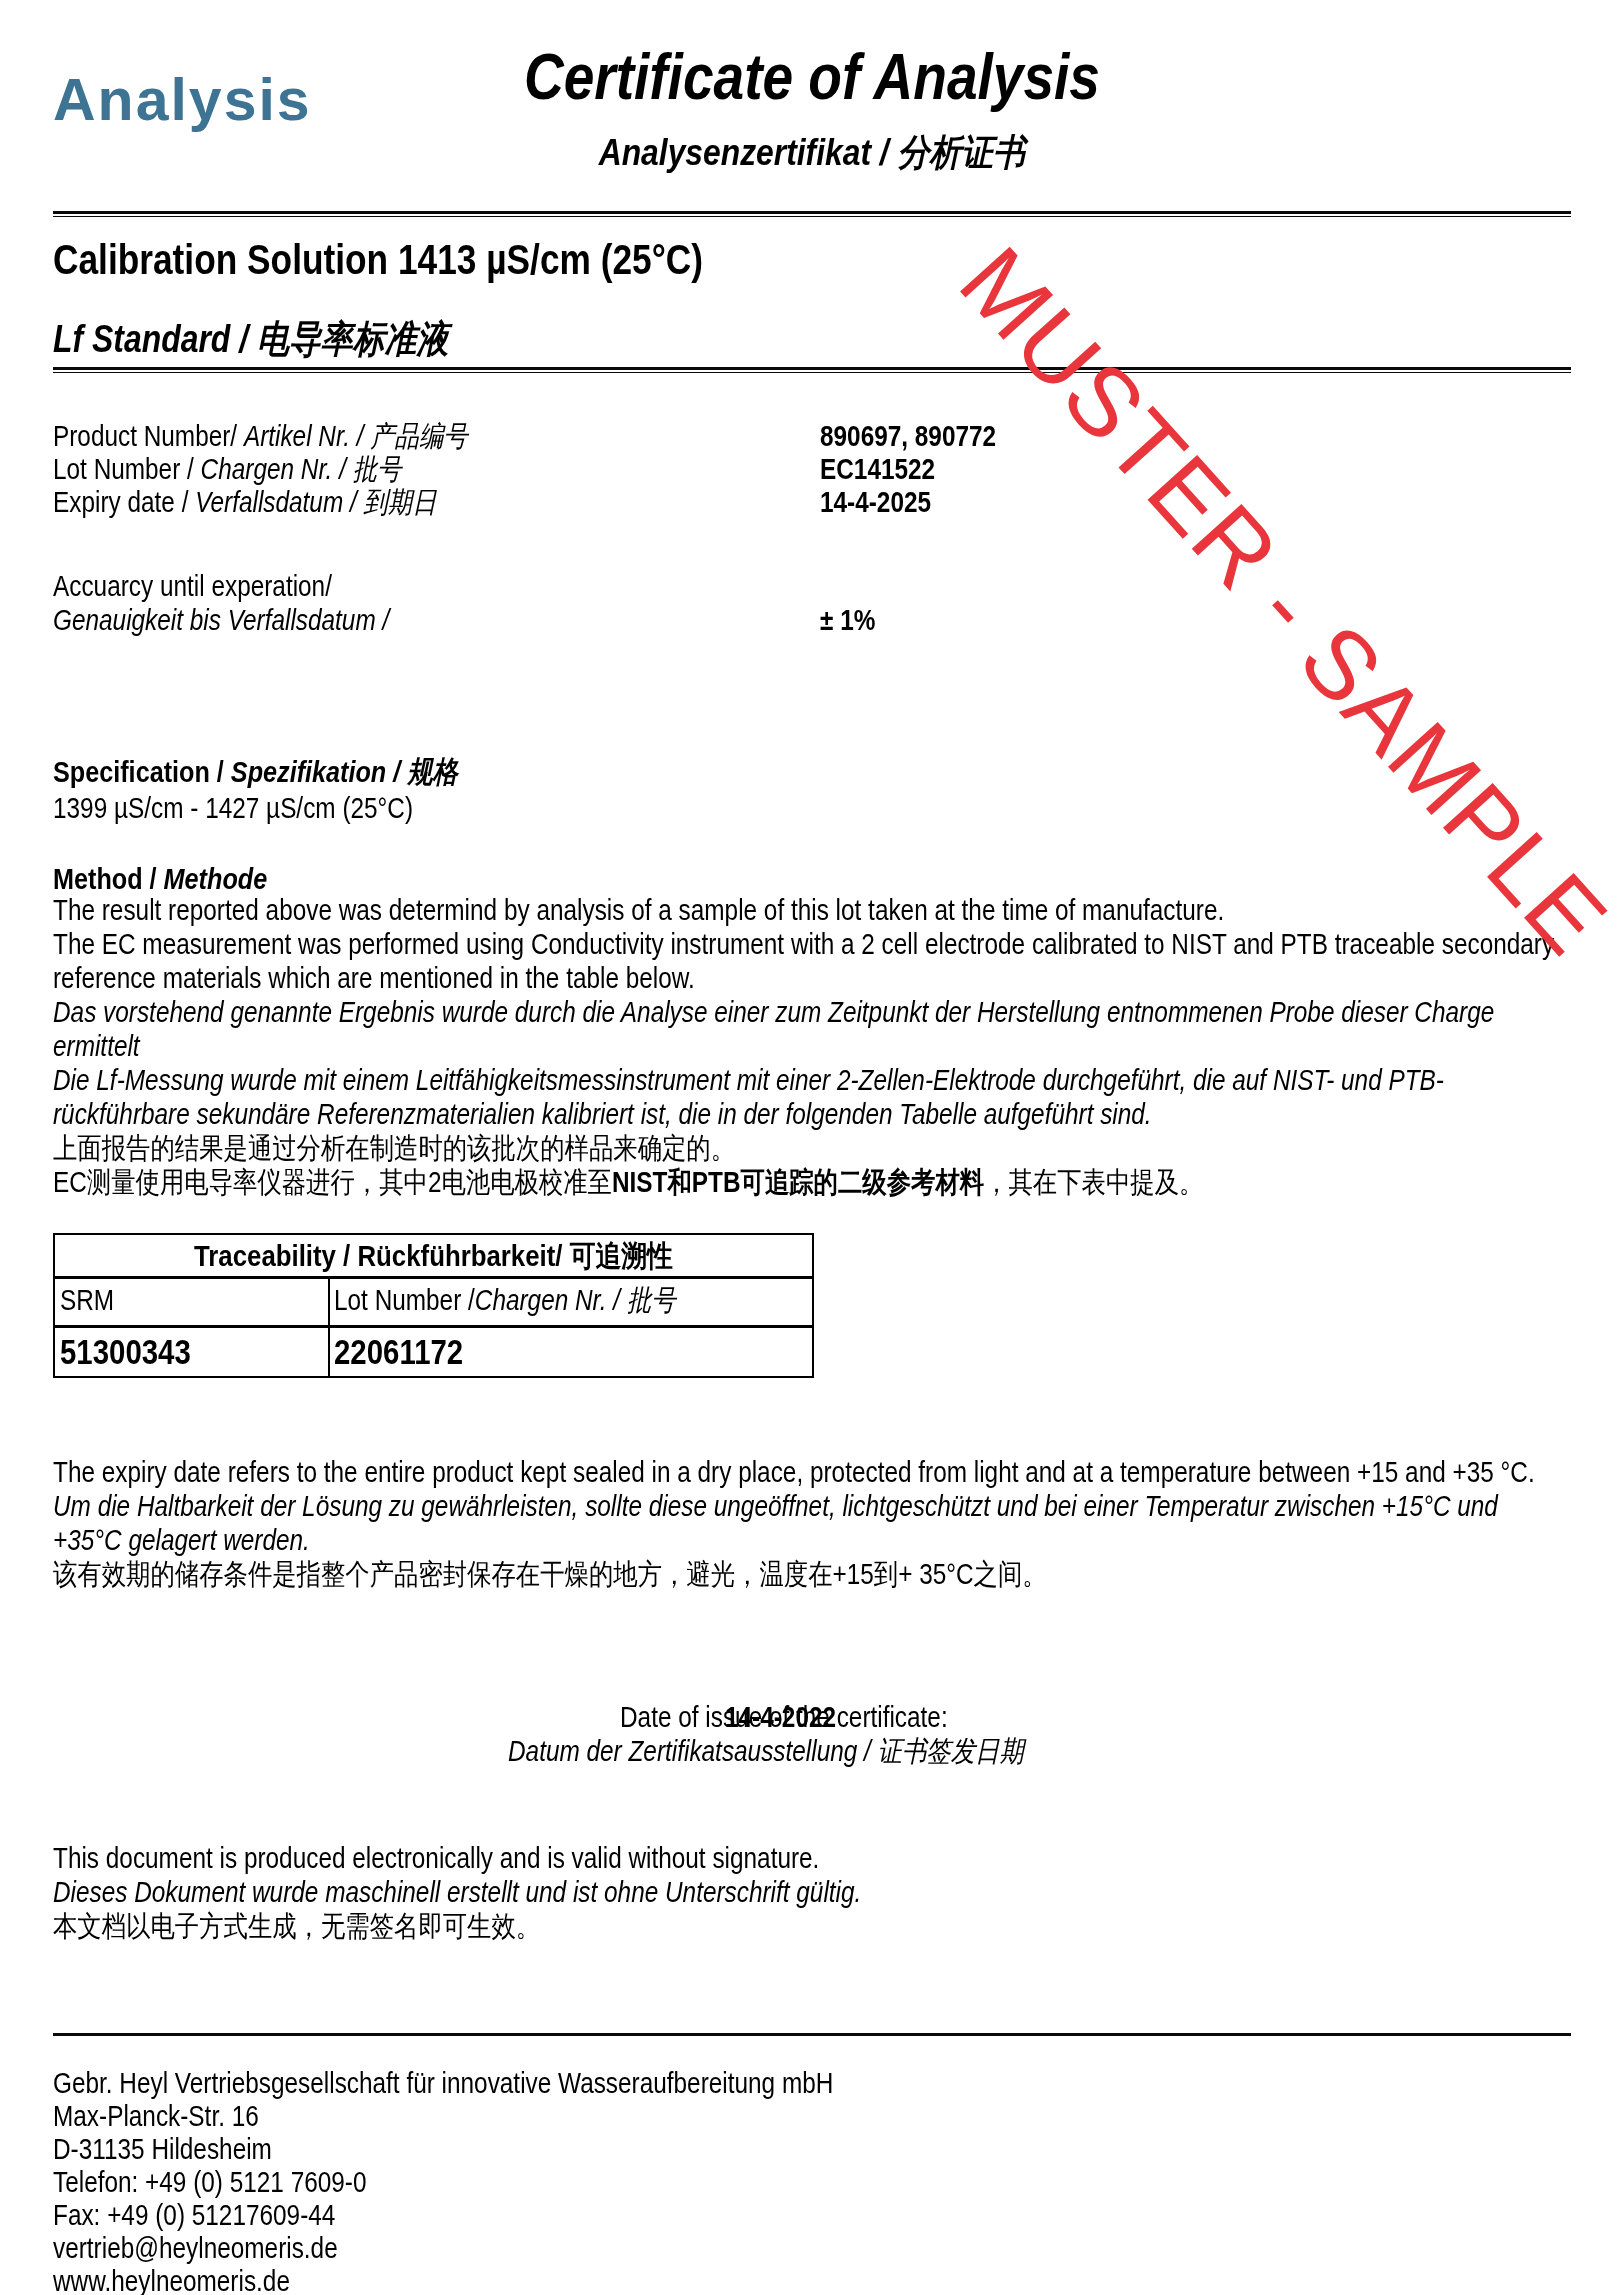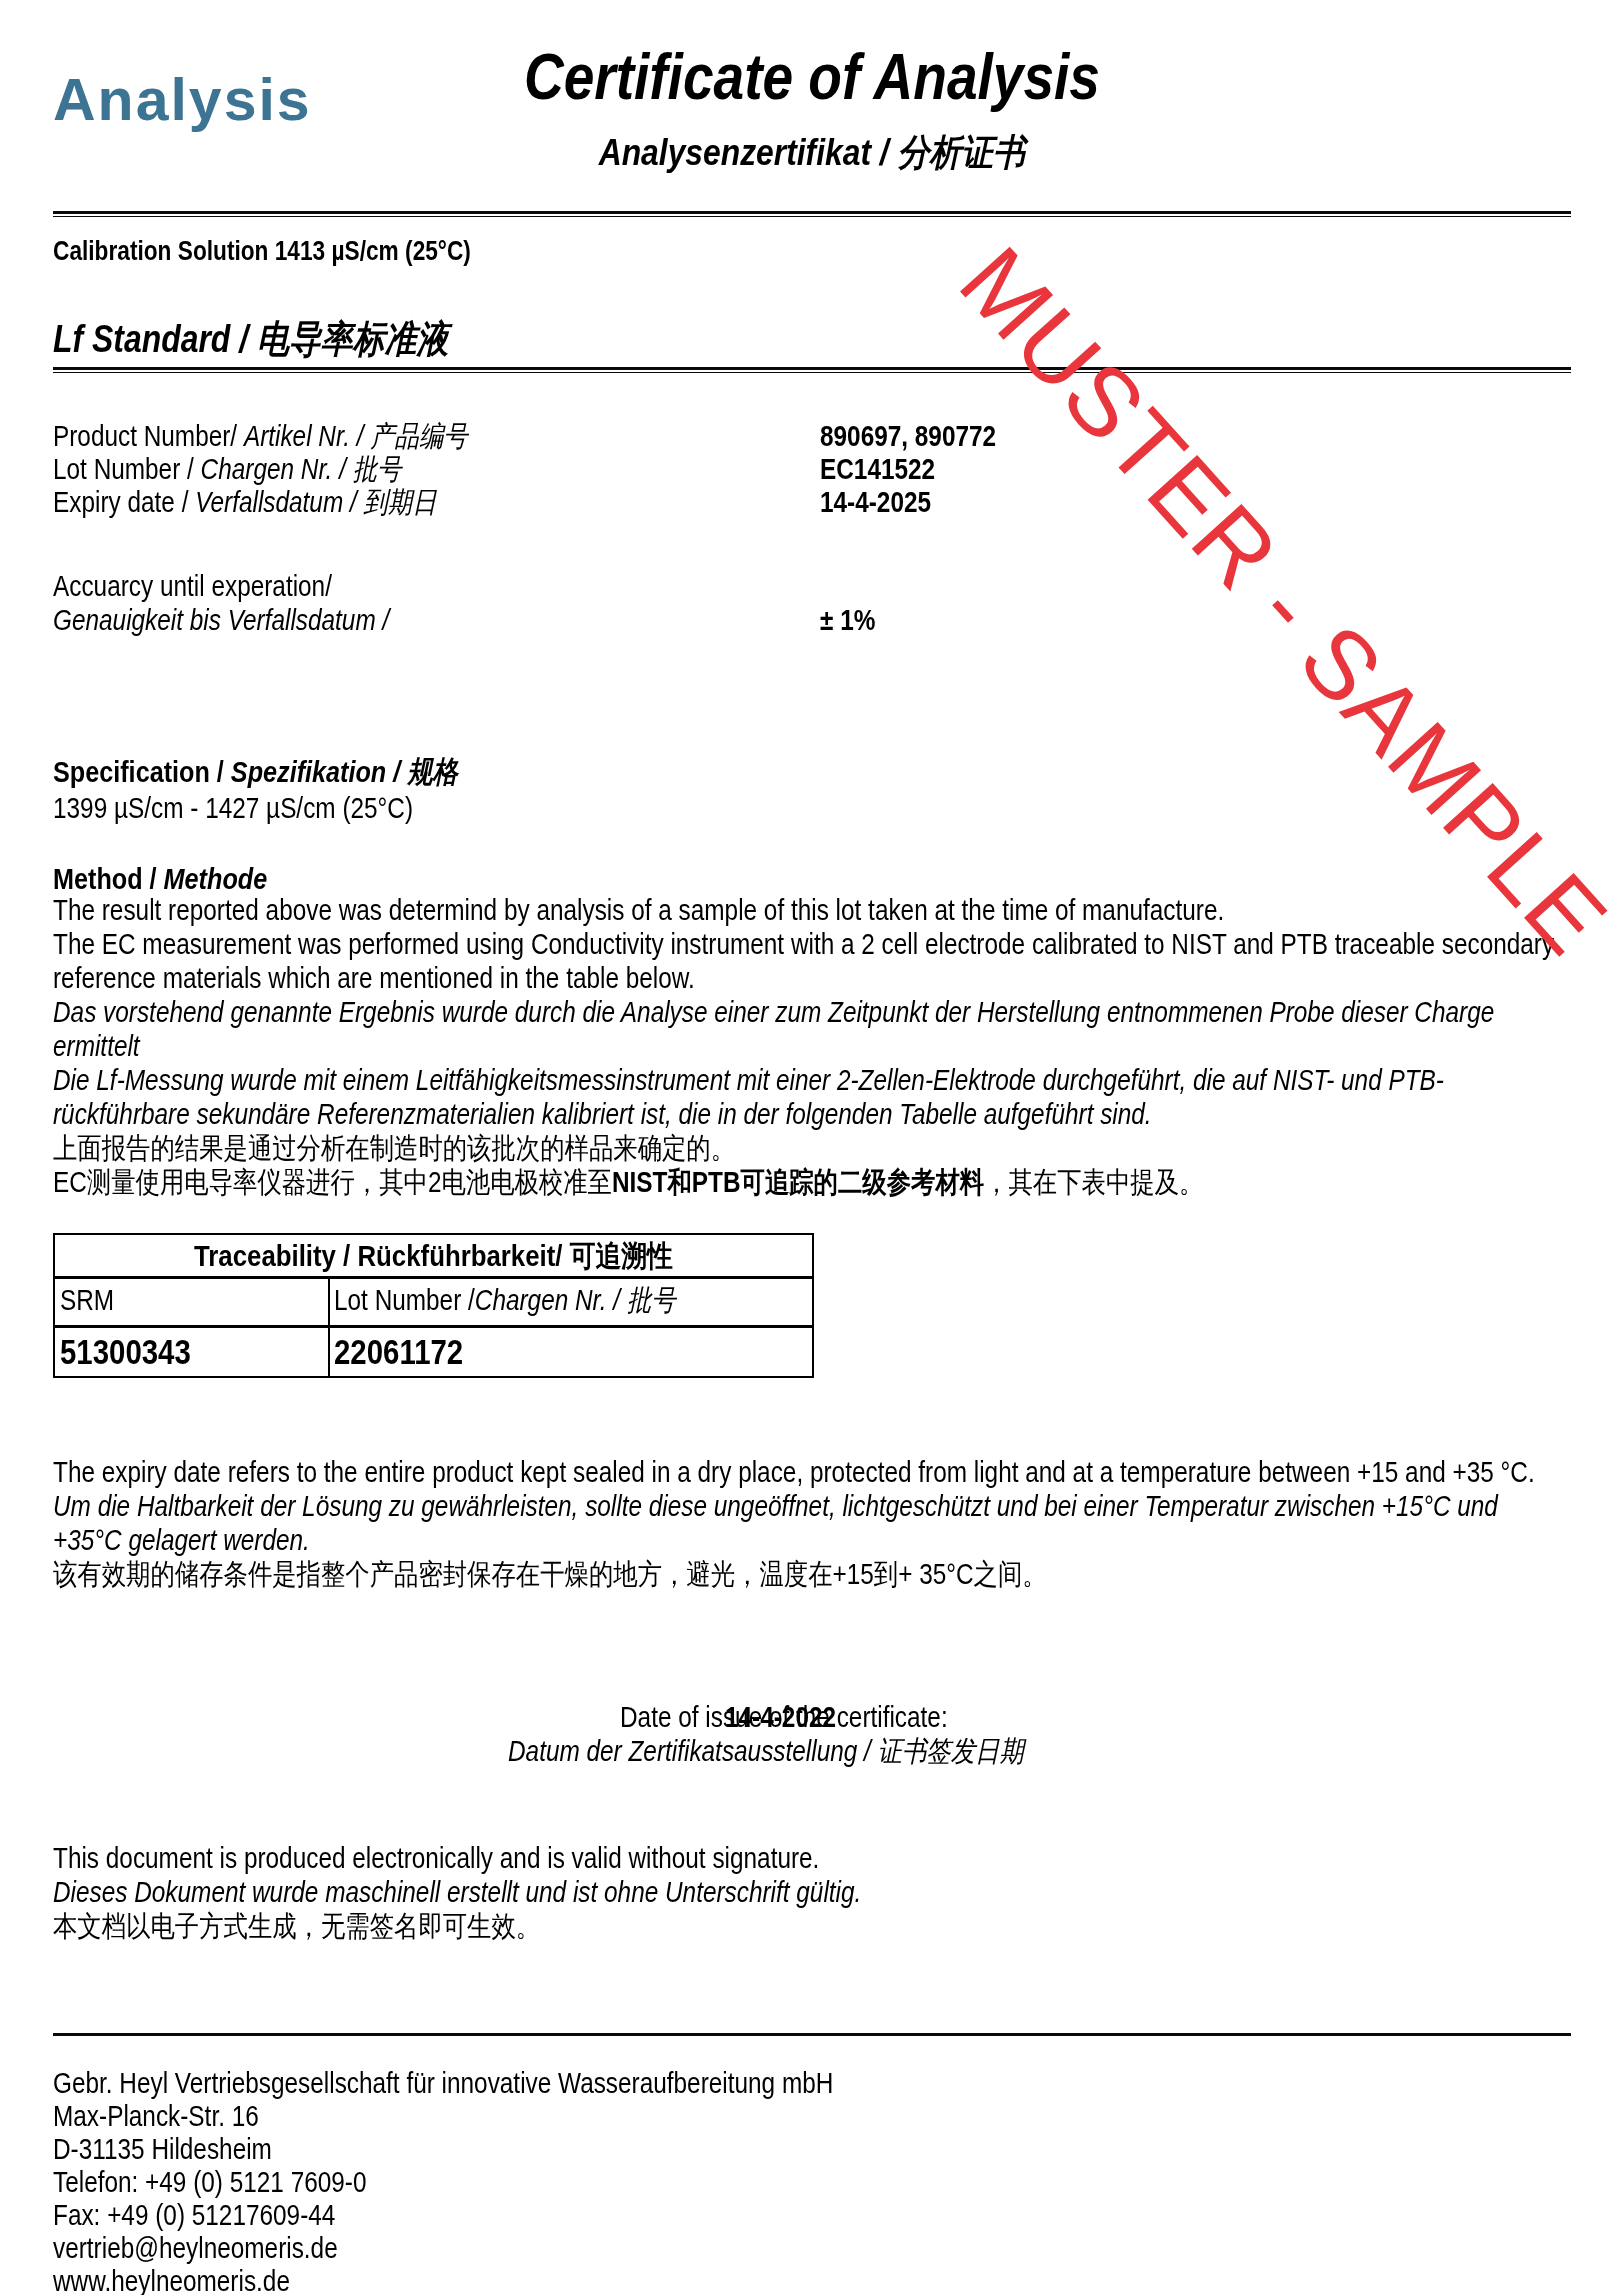--- a/index.html
+++ b/index.html
@@ -26,21 +26,21 @@
     font-size:59px;font-weight:800;letter-spacing:2px;
     color:#3d7493;line-height:1;
   }
   .titleblock{position:absolute;left:406px;top:42px;width:811px;text-align:center;}
   .doc-title{font-size:64px;font-weight:bold;font-style:italic;line-height:1.12;}
   .doc-subtitle{font-size:37px;font-weight:bold;font-style:italic;margin-top:14.4px;}
   
   .rule{position:absolute;left:53px;width:1518px;height:2px;border-top:3.9px solid #0a0a0a;border-bottom:1.3px solid #0a0a0a;}
   .rule-single{position:absolute;left:53px;width:1518px;height:0;border-top:3.9px solid #0a0a0a;}
   
-  .prod-heading{position:absolute;left:53px;top:236px;font-size:27px;font-weight:bold;white-space:nowrap;}
+  .prod-heading{position:absolute;left:53px;top:236px;font-size:42px;font-weight:bold;white-space:nowrap;}
   .prod-sub{position:absolute;left:53px;top:314px;font-size:38px;font-weight:bold;font-style:italic;white-space:nowrap;}
   .sect-title{font-size:30px;font-weight:bold;height:37px;line-height:37px;white-space:nowrap;}
   .val{position:absolute;left:767px;top:0;font-weight:bold;}
   .mid{position:absolute;left:523px;top:0;}
   .val996{position:absolute;left:672px;top:0;font-weight:bold;}
   .ln56{height:37px;line-height:37px;}
   
   .tbl{position:absolute;left:53px;top:1233px;width:761px;border:2.6px solid #000;box-sizing:border-box;}
   .tbl-h{height:41px;line-height:41px;border-bottom:3.3px solid #000;text-align:center;font-size:30px;font-weight:bold;white-space:nowrap;}
   .tbl-r{display:flex;}

